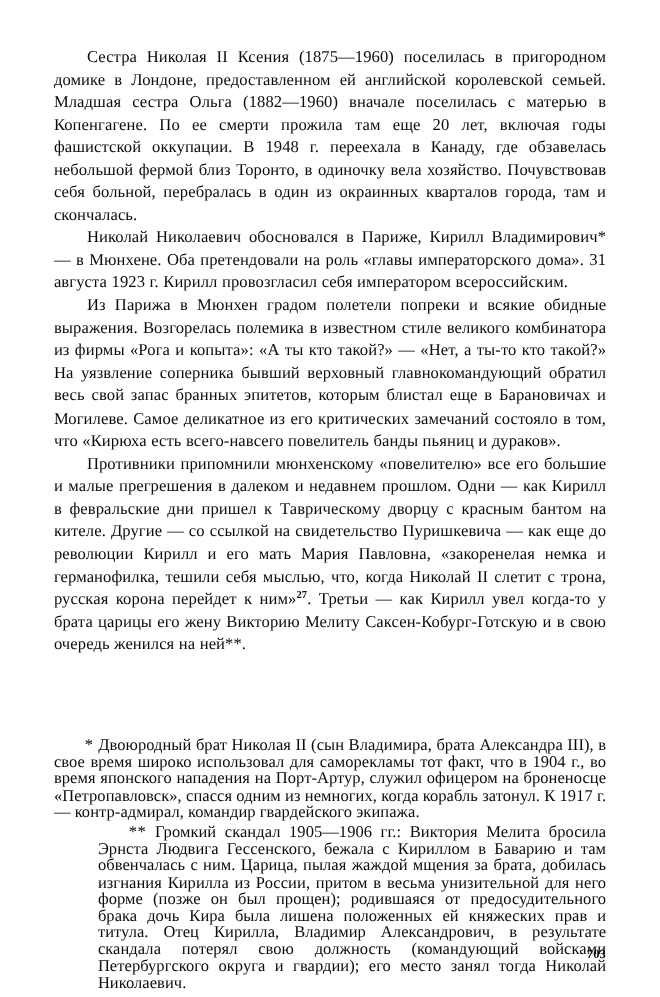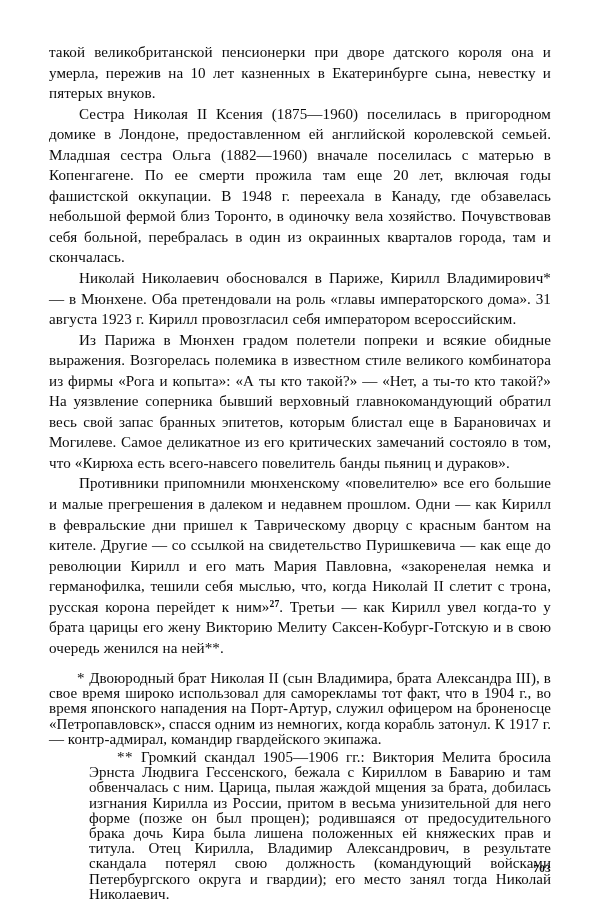--- a/index.html
+++ b/index.html
@@ -77,21 +77,20 @@
     letter-spacing: 0.2px;
   }
 </style>
 </head>
 <body>
 
 <div class="page">
 
   <div class="text-block body-text">
 
-    <p class="no-indent">такой великобританской пенсионерки при дворе датского короля она и умерла, пережив на 10 лет казненных в Екатеринбурге сына, невестку и пятерых внуков.</p>
 
     <p>Сестра Николая II Ксения (1875—1960) поселилась в пригородном домике в Лондоне, предоставленном ей английской королевской семьей. Младшая сестра Ольга (1882—1960) вначале поселилась с матерью в Копенгагене. По ее смерти прожила там еще 20 лет, включая годы фашистской оккупации. В 1948 г. переехала в Канаду, где обзавелась небольшой фермой близ Торонто, в одиночку вела хозяйство. Почувствовав себя больной, перебралась в один из окраинных кварталов города, там и скончалась.</p>
 
     <p>Николай Николаевич обосновался в Париже, Кирилл Владимирович* — в Мюнхене. Оба претендовали на роль «главы императорского дома». 31 августа 1923 г. Кирилл провозгласил себя императором всероссийским.</p>
 
     <p>Из Парижа в Мюнхен градом полетели попреки и всякие обидные выражения. Возгорелась полемика в известном стиле великого комбинатора из фирмы «Рога и копыта»: «А ты кто такой?» — «Нет, а ты-то кто такой?» На уязвление соперника бывший верховный главнокомандующий обратил весь свой запас бранных эпитетов, которым блистал еще в Барановичах и Могилеве. Самое деликатное из его критических замечаний состояло в том, что «Кирюха есть всего-навсего повелитель банды пьяниц и дураков».</p>
 
     <p><span>Противники припомнили мюнхенскому «повелителю» все его большие и малые прегрешения в далеком и недавнем прошлом. Одни — как Кирилл в февральские дни пришел к Таврическому дворцу с красным бантом на кителе. Другие — со ссылкой на свидетельство Пуришкевича — как еще до революции Кирилл и его мать Мария Павловна, «закоренелая немка и германофилка, тешили себя мыслью, что, когда Николай II слетит с трона, русская корона перейдет к ним»</span><sup>27</sup><span>. Третьи — как Кирилл увел когда-то у брата царицы его жену Викторию Мелиту Саксен-Кобург-Готскую и в свою очередь женился на ней**.</span></p>
 
 

